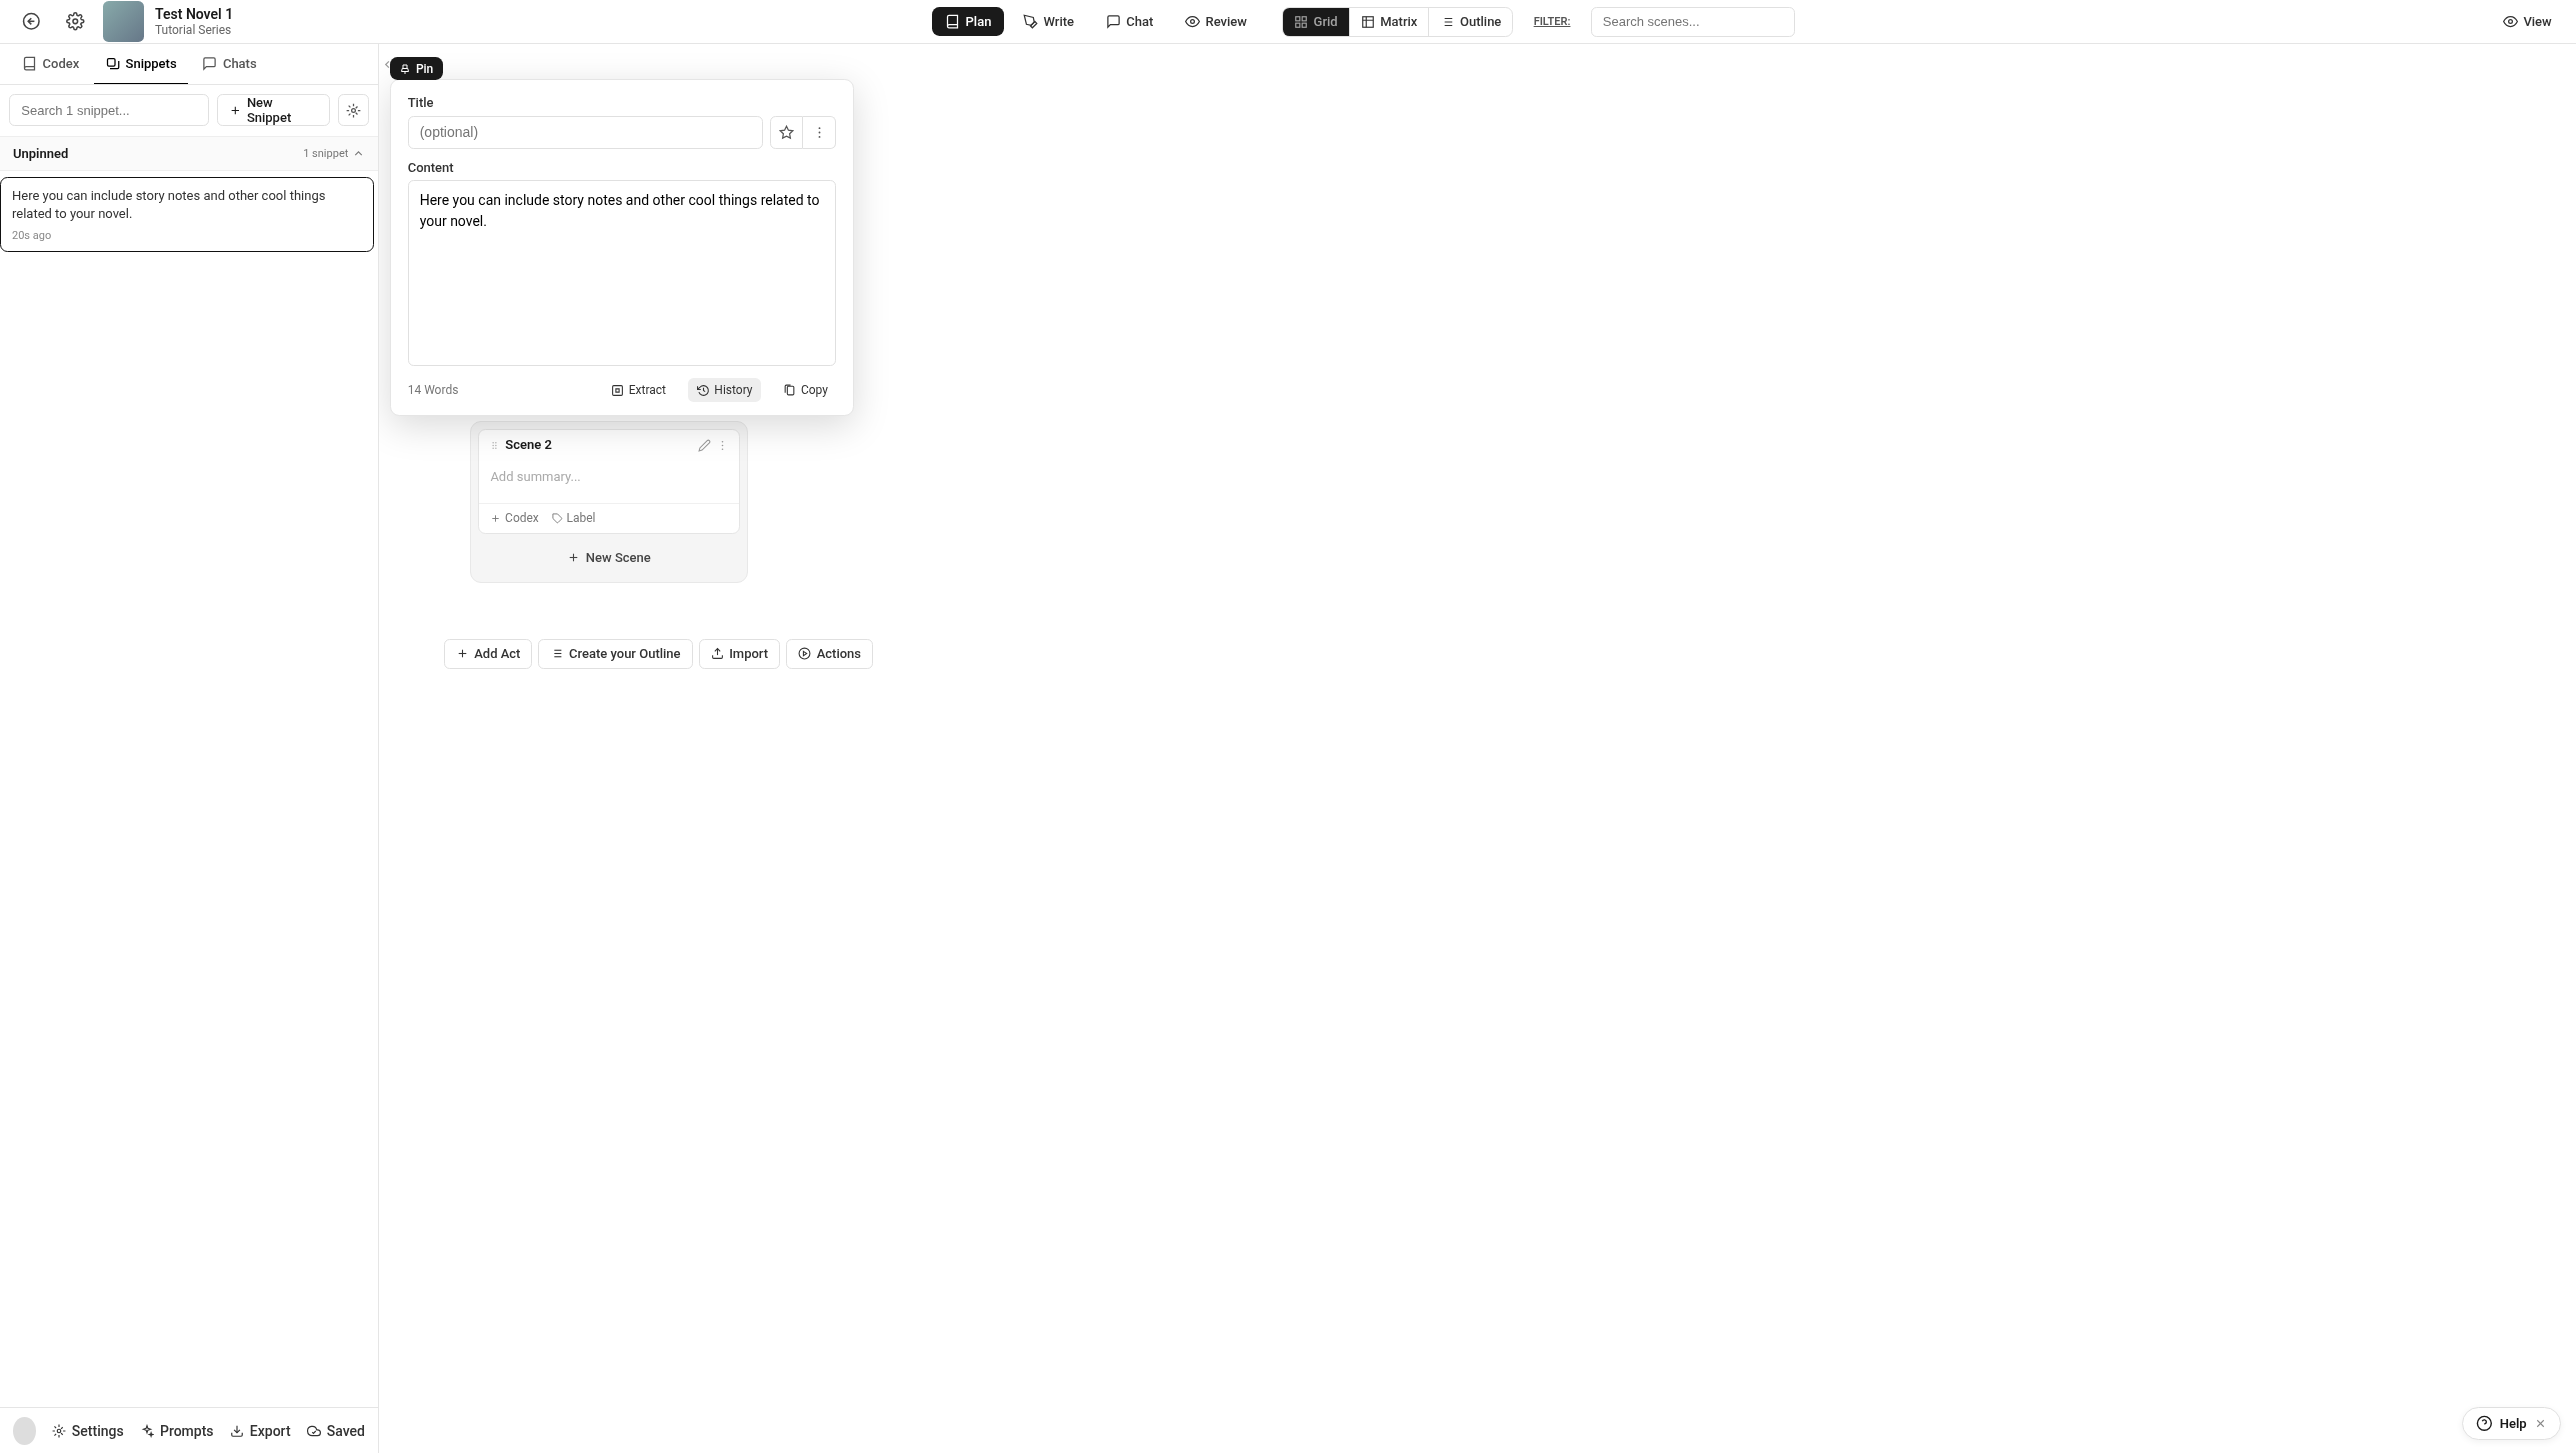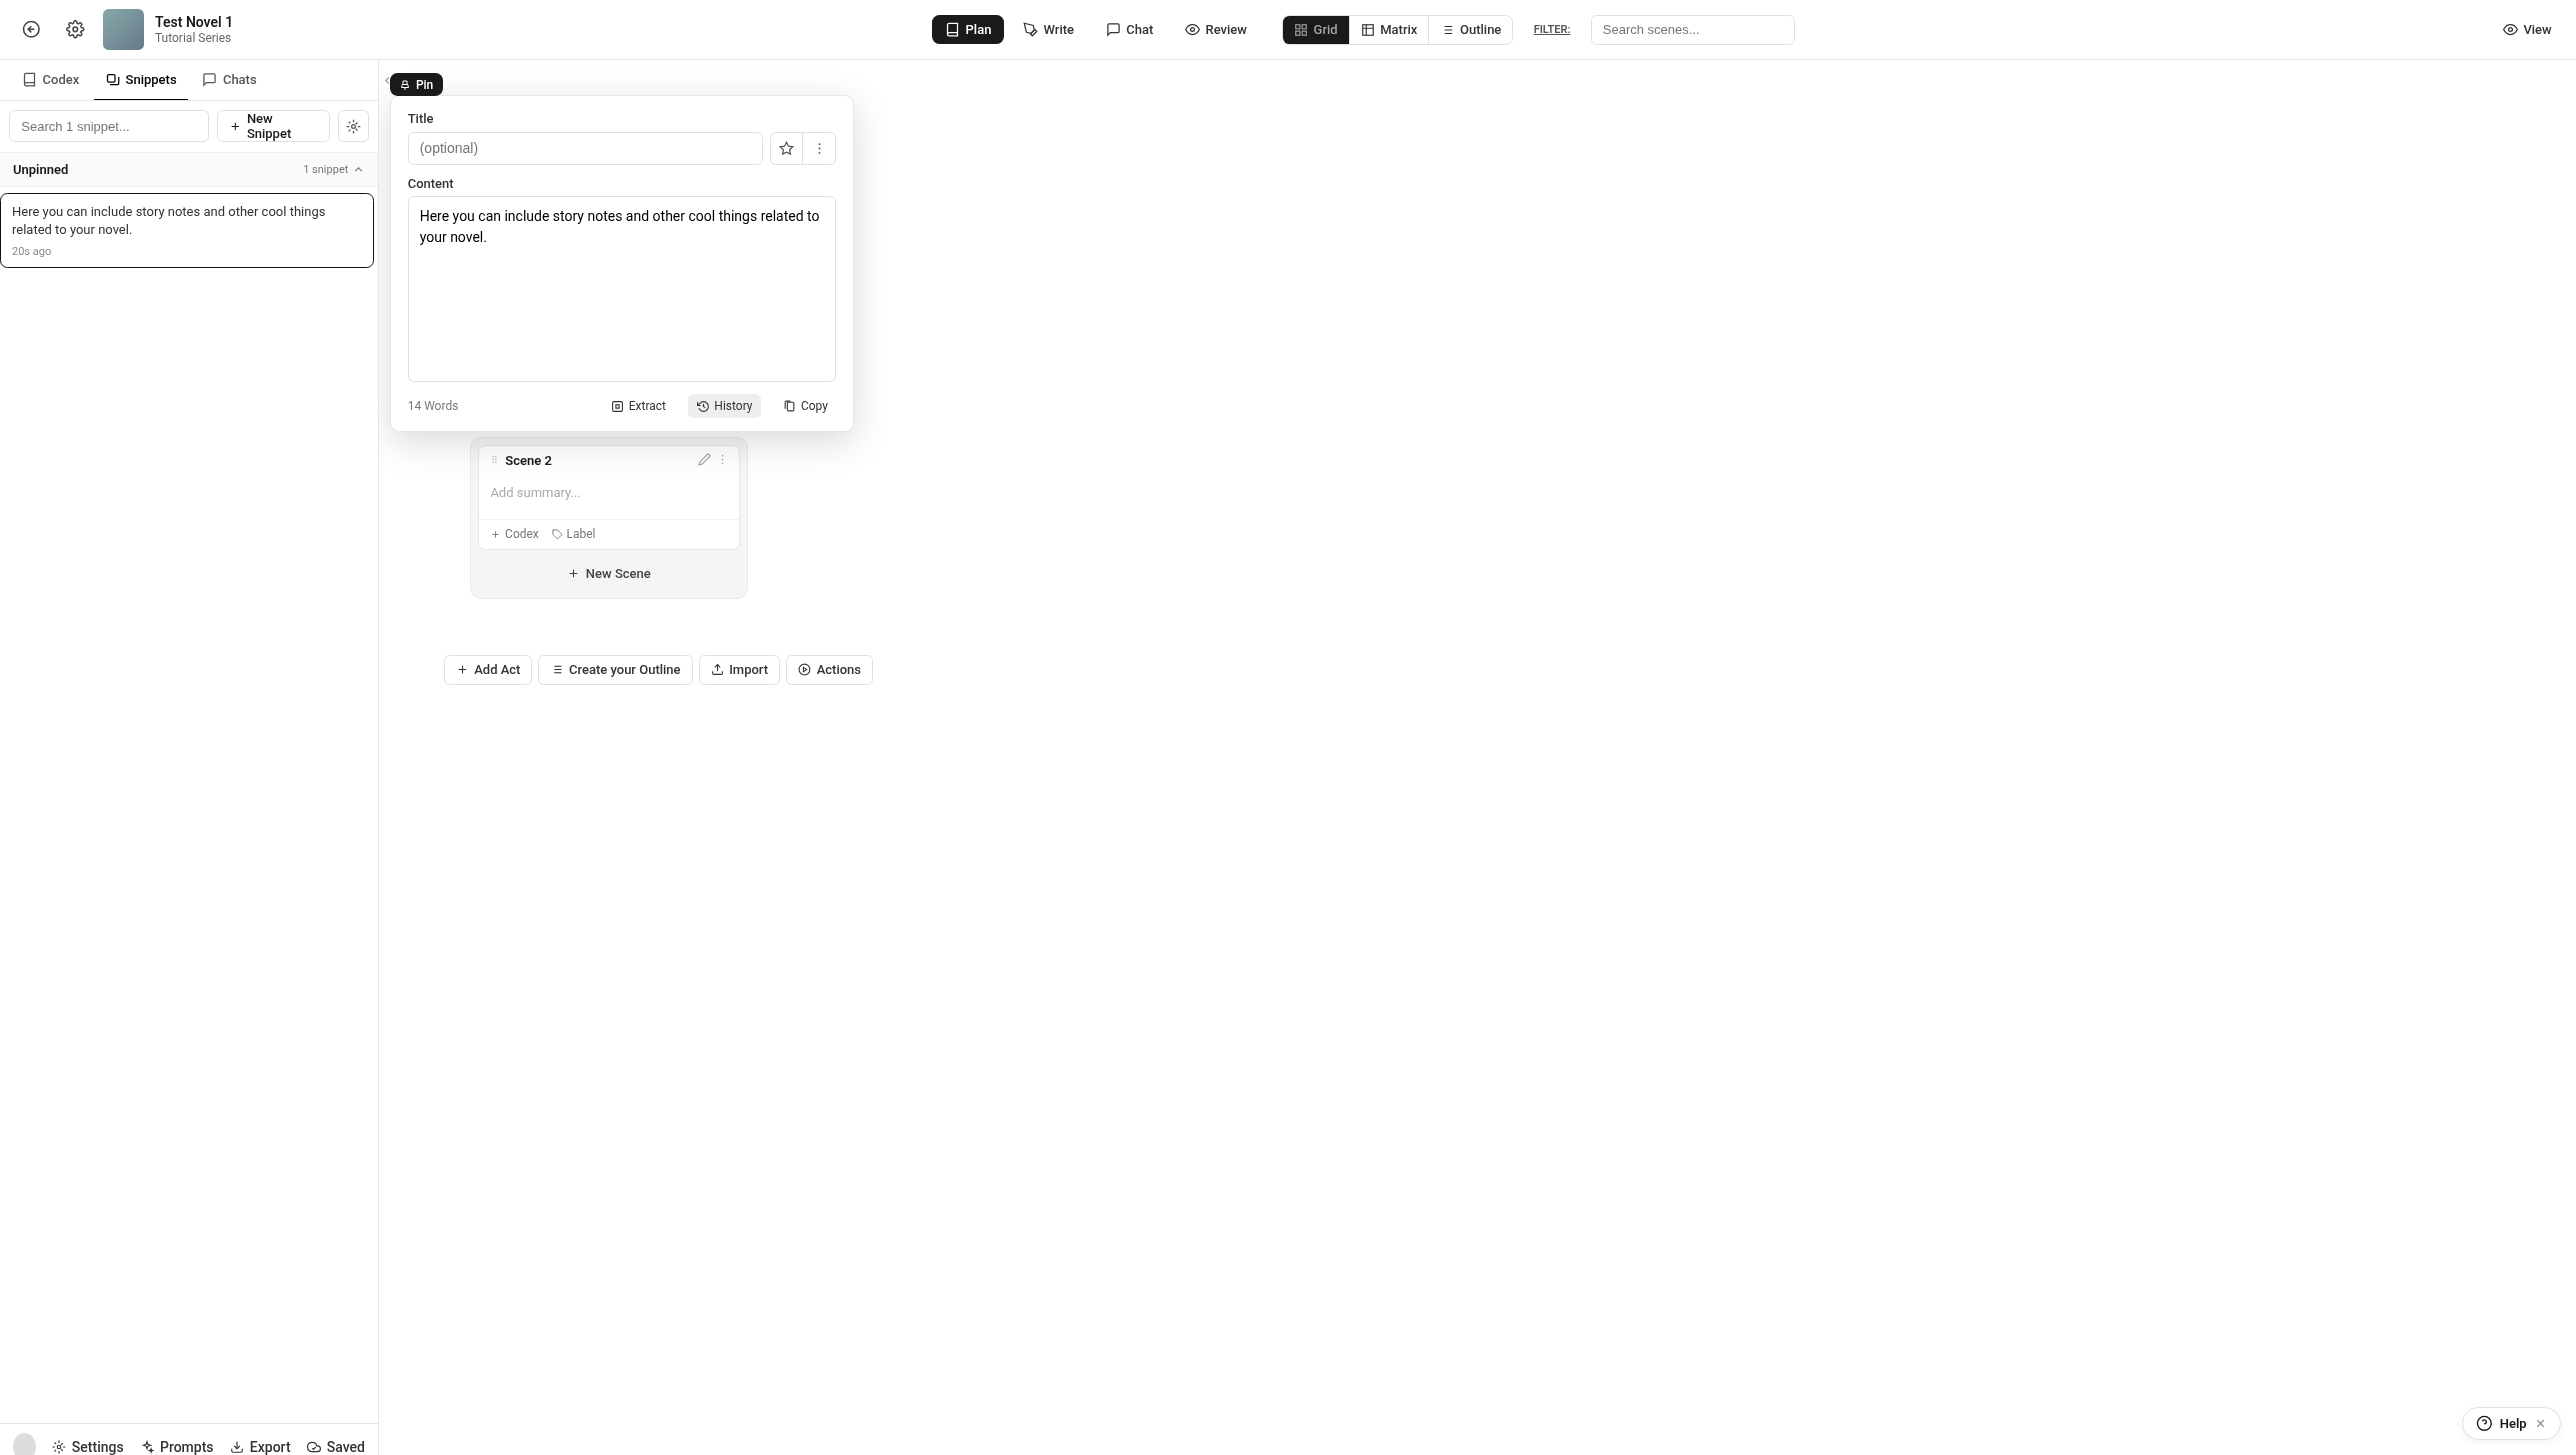--- a/index.html
+++ b/index.html
@@ -1,20 +1,20 @@
 <!DOCTYPE html>
 <html style="font-size:15px"><head>
 <meta charset="utf-8">
 <style>
 * { box-sizing: border-box; margin: 0; padding: 0; }
 body { font-family: -apple-system, BlinkMacSystemFont, "Segoe UI", Roboto, sans-serif; font-size: 13px; color: #1a1a1a; background: #fff; height: 100vh; overflow: hidden; }
 svg { display: block; }
 
 
-.top-header { display: flex; align-items: center; height: 60px; border-bottom: 0.9px solid #e5e5e5; padding: 12px 15px; gap: 11px; }
+.top-header { display: flex; align-items: center; height: 44px; border-bottom: 0.9px solid #e5e5e5; padding: 12px 15px; gap: 11px; }
 .icon-btn { width: 33px; height: 33px; display: flex; align-items: center; justify-content: center; border-radius: 7.4px; cursor: pointer; color: #444; }
 .proj-thumb { width: 41px; height: 41px; border-radius: 5.6px; background: linear-gradient(135deg,#8aa,#678); }
 .proj-meta { display: flex; flex-direction: column; line-height: 1.2; }
 .proj-title { font-weight: 600; font-size: 14px; }
 .proj-sub { font-size: 12px; color: #666; }
 .hdr-gap { flex: 1; }
 .hdr-group { display: flex; align-items: center; gap: 0; }
 .mode-btn { display: flex; align-items: center; gap: 5.6px; padding: 7.4px 13px; border-radius: 7.4px; font-weight: 500; cursor: pointer; color: #333; }
 .mode-btn.dark { background: #1a1a1a; color: #fff; }
 .seg-group { display: flex; border: 0.9px solid #e0e0e0; border-radius: 7.4px; overflow: hidden; }
@@ -54,21 +54,21 @@
 
 .side-footer { margin-top: auto; border-top: 0.9px solid #e5e5e5; height: 46px; display: flex; align-items: center; gap: 16.7px; padding: 0 13px; }
 .avatar { width: 28px; height: 28px; border-radius: 50%; background: #ddd; }
 .foot-link { display: flex; align-items: center; gap: 5.6px; font-weight: 500; color: #333; cursor: pointer; font-size: 14px; }
 
 
 .main-inner { padding: 37px 46px; }
 .act-title { font-size: 20.4px; font-weight: 700; margin-bottom: 18.6px; margin-left: 56px; }
 .chapter-card { width: 278px; margin-left: 45px; background: #f5f5f5; border: 0.9px solid #e8e8e8; border-radius: 11px; padding: 7.4px; }
 .scene-card { background: #fff; border: 0.9px solid #e5e5e5; border-radius: 7.4px; margin-bottom: 7.4px; overflow: hidden; }
-.scene-hdr { display: flex; align-items: flex-start; padding: 7.4px 9.3px; gap: 5.6px; }
+.scene-hdr { display: flex; align-items: flex-end; padding: 7.4px 9.3px; gap: 5.6px; }
 .drag-dots { color: #aaa; cursor: grab; }
 .scene-title { font-weight: 600; font-size: 13px; flex: 1; }
 .scene-act { color: #999; cursor: pointer; }
 .scene-summary { padding: 9.3px 11px 13px; color: #aaa; font-size: 13px; min-height: 43px; }
 .scene-foot { display: flex; gap: 13px; padding: 7.4px 11px; border-top: 0.9px solid #f0f0f0; }
 .scene-chip { display: flex; align-items: center; gap: 3.7px; font-size: 12px; color: #777; cursor: pointer; }
 .new-scene-btn { display: flex; align-items: center; justify-content: center; gap: 5.6px; padding: 9.3px; font-weight: 500; color: #444; cursor: pointer; }
 
 
 .act-row { display: flex; gap: 6px; margin-top: 56px; margin-left: 18.6px; }

